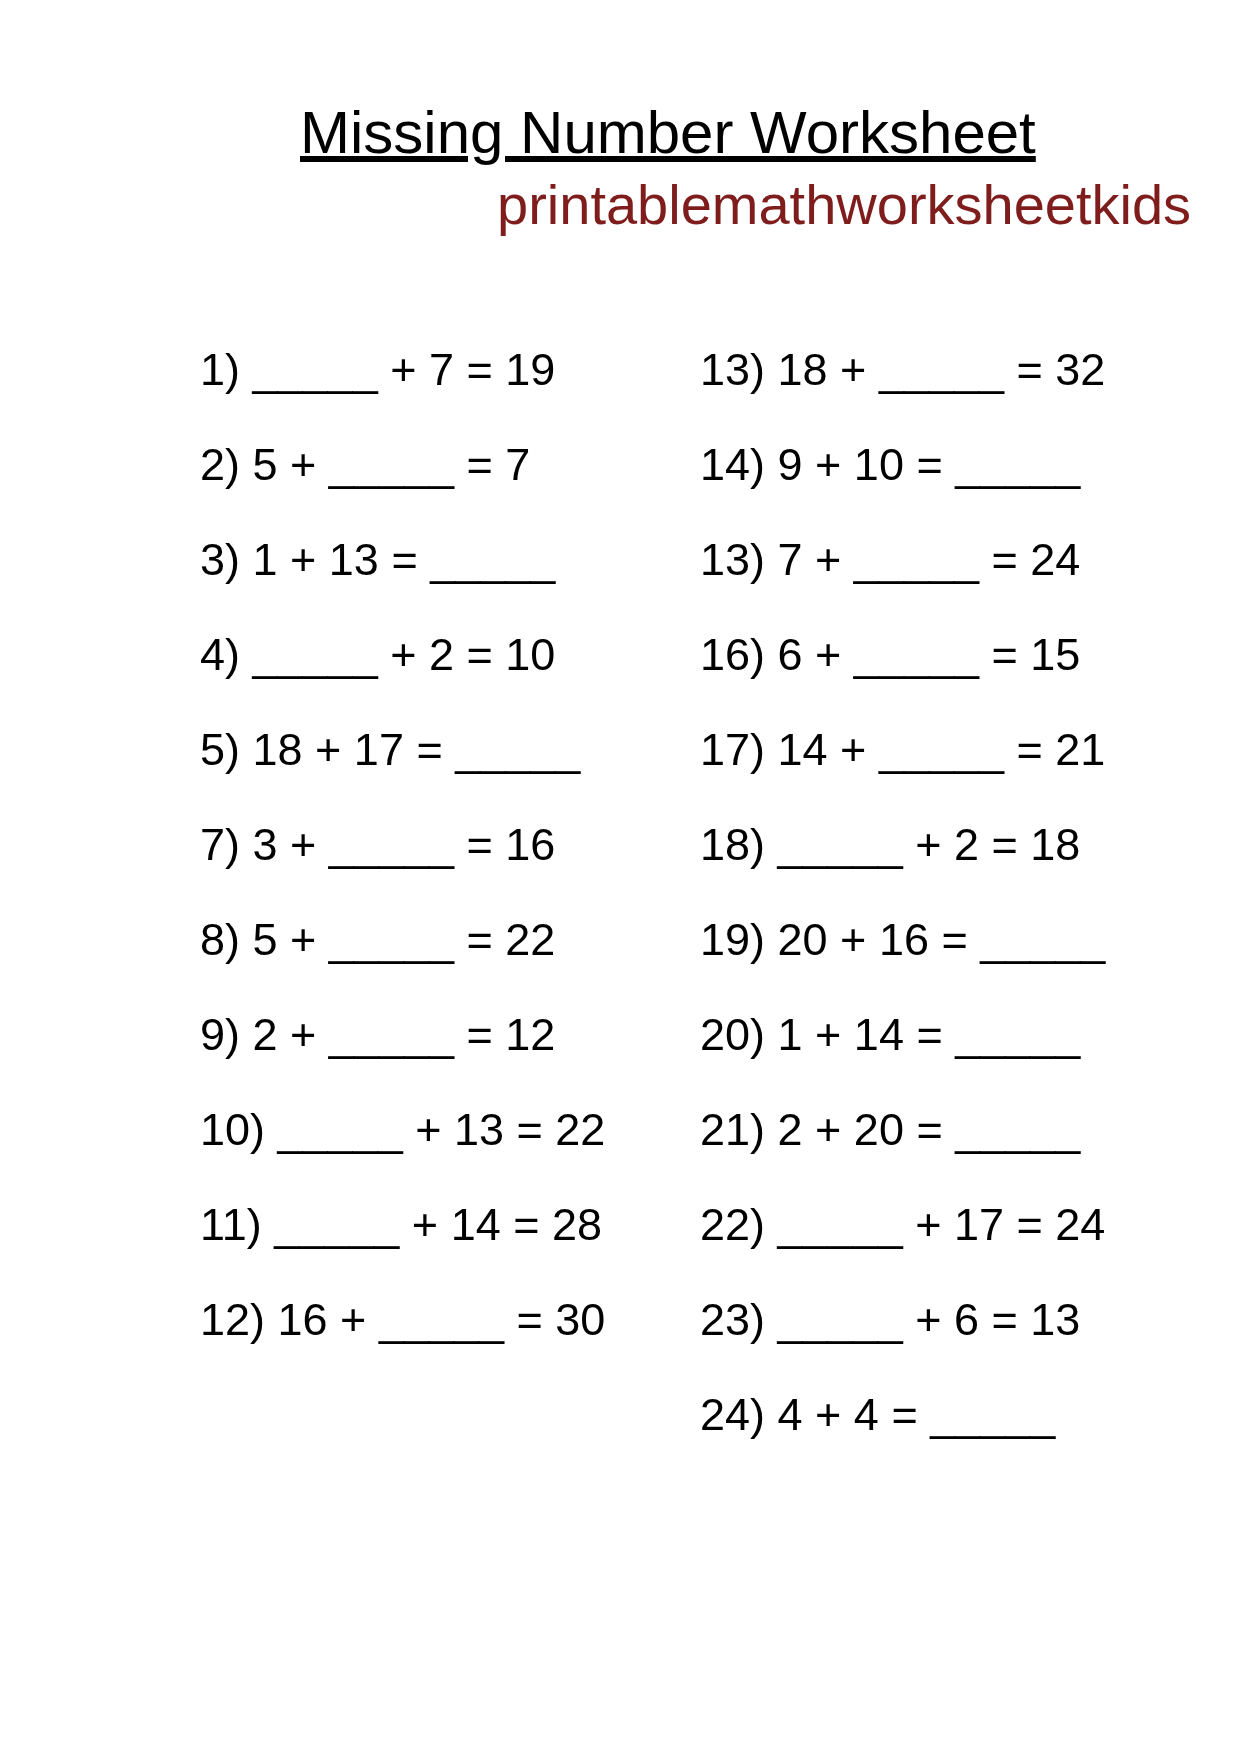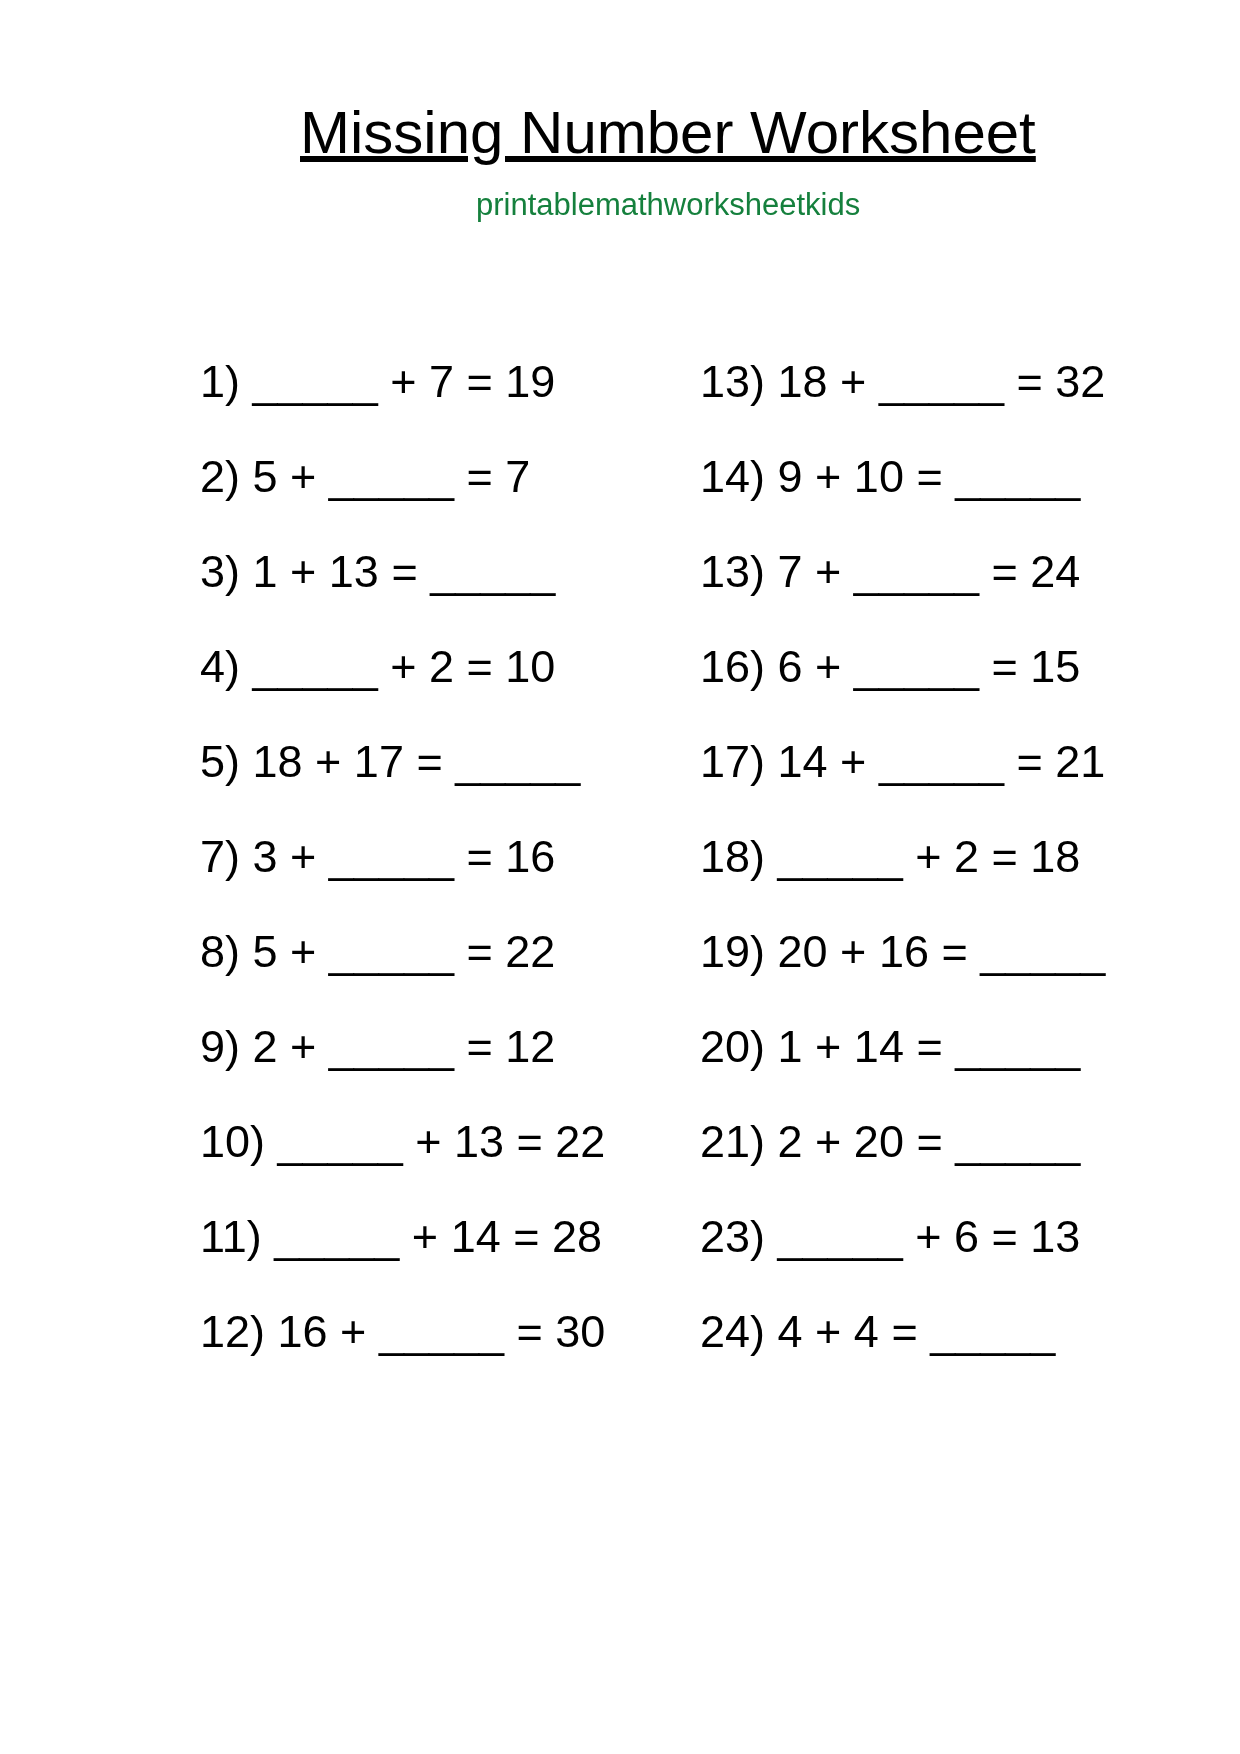--- a/index.html
+++ b/index.html
@@ -1,22 +1,22 @@
 <!DOCTYPE html>
 <html><head>
 <meta charset="utf-8">
 <style>
   html, body { margin: 0; padding: 0; background: #ffffff; }
   body { width: 1240px; height: 1754px; position: relative; overflow: hidden;
          font-family: "Liberation Sans", sans-serif; color: #000; }
   .title { position: absolute; left: 300px; top: 98px; font-size: 60px; line-height: 70px;
            white-space: nowrap; text-decoration: underline; }
-  .subtitle { position: absolute; left: 476px; top: 180px; font-size: 31px; line-height: 50px;
-              color: #15803d; white-space: nowrap; }
-  .col { position: absolute; top: 340px; margin-top: 12px; }
+  .subtitle { position: absolute; left: 497px; top: 180px; font-size: 56px; line-height: 50px;
+              color: #7f1d1d; white-space: nowrap; }
+  .col { position: absolute; top: 340px; }
   .col.left { left: 200px; }
   .col.right { left: 700px; }
   .problem { height: 95px; font-size: 45px; line-height: 60px; white-space: nowrap; }
   .problem span { display: inline; }
 </style>
 </head>
 <body>
 
 <div class="title">Missing Number Worksheet</div>
 <div class="subtitle">printablemathworksheetkids</div>
@@ -38,15 +38,16 @@
 <div class="col right">
   <div class="problem"><span>13)</span> <span>18 + _____ = 32</span></div>
   <div class="problem"><span>14)</span> <span>9 + 10 = _____</span></div>
   <div class="problem"><span>13)</span> <span>7 + _____ = 24</span></div>
   <div class="problem"><span>16)</span> <span>6 + _____ = 15</span></div>
   <div class="problem"><span>17)</span> <span>14 + _____ = 21</span></div>
   <div class="problem"><span>18)</span> <span>_____ + 2 = 18</span></div>
   <div class="problem"><span>19)</span> <span>20 + 16 = _____</span></div>
   <div class="problem"><span>20)</span> <span>1 + 14 = _____</span></div>
   <div class="problem"><span>21)</span> <span>2 + 20 = _____</span></div>
+  <div class="problem"><span>22)</span> <span>_____ + 17 = 24</span></div>
   <div class="problem"><span>23)</span> <span>_____ + 6 = 13</span></div>
   <div class="problem"><span>24)</span> <span>4 + 4 = _____</span></div>
 </div>
 
 </body></html>

